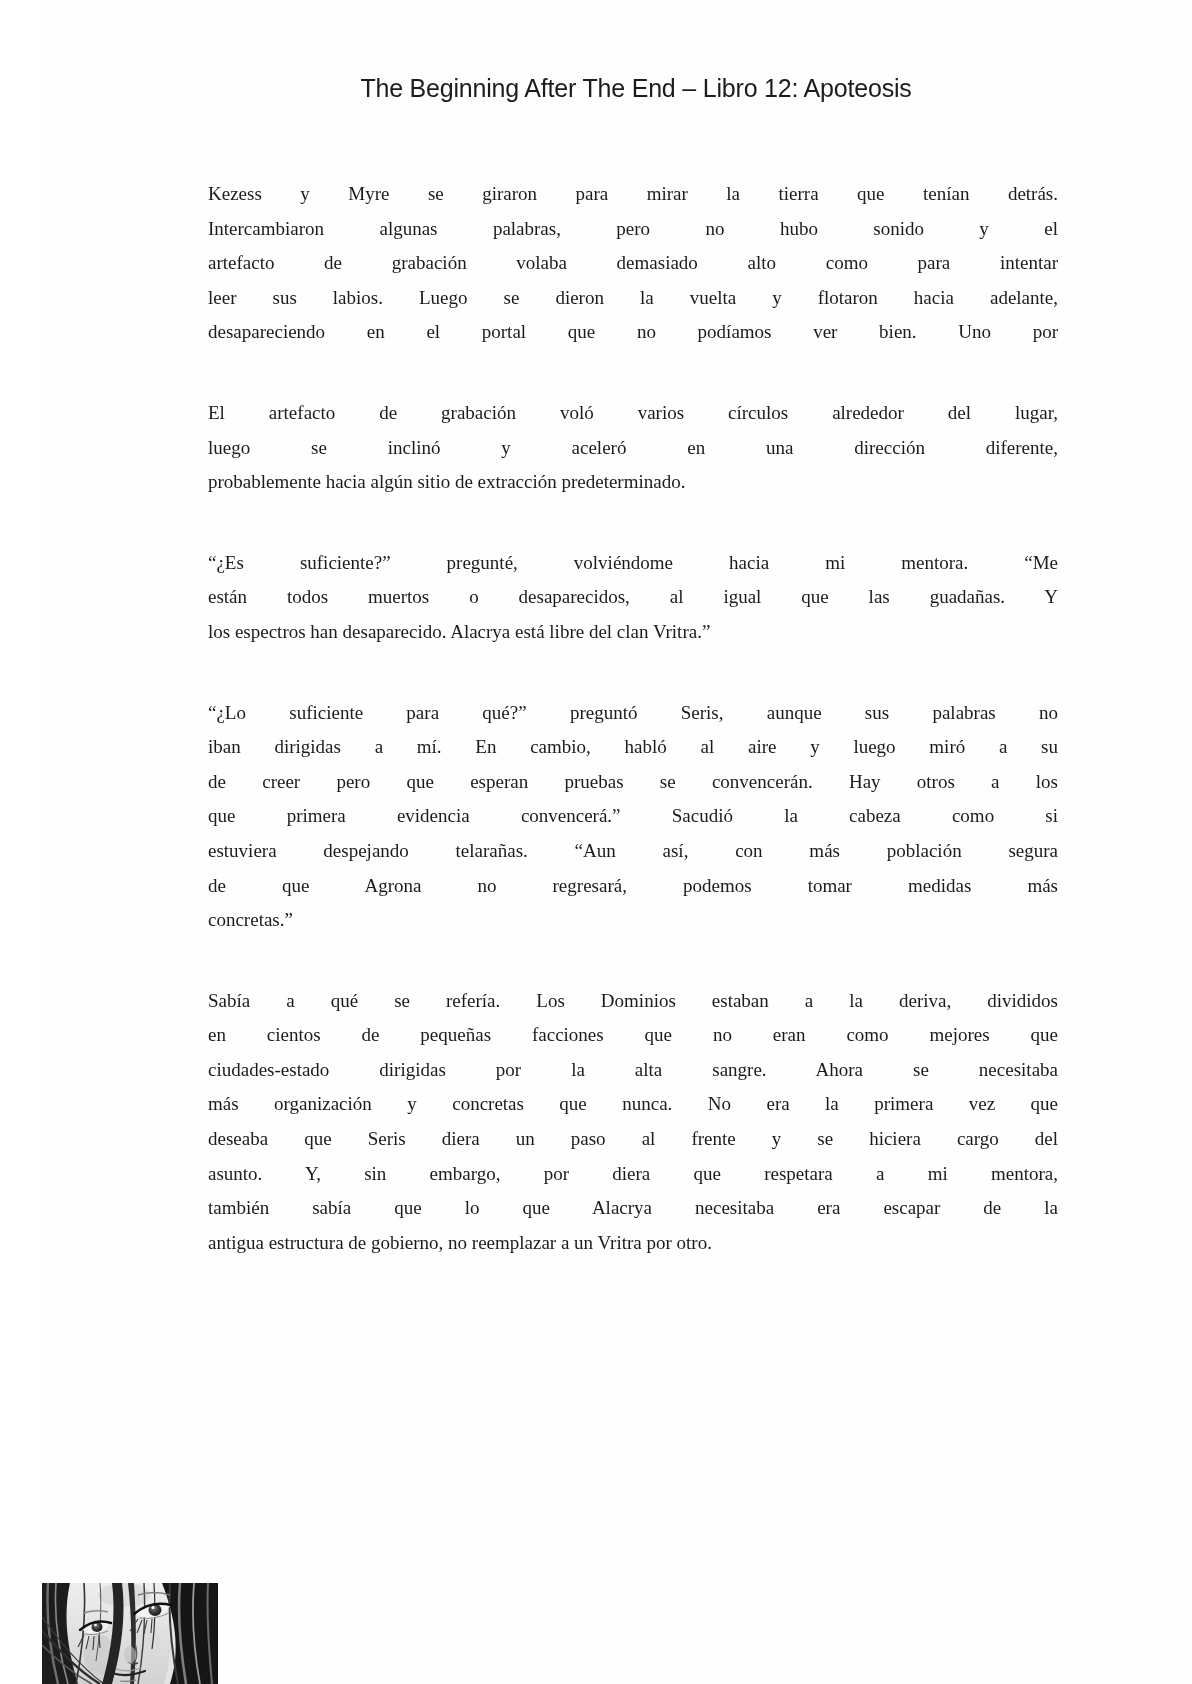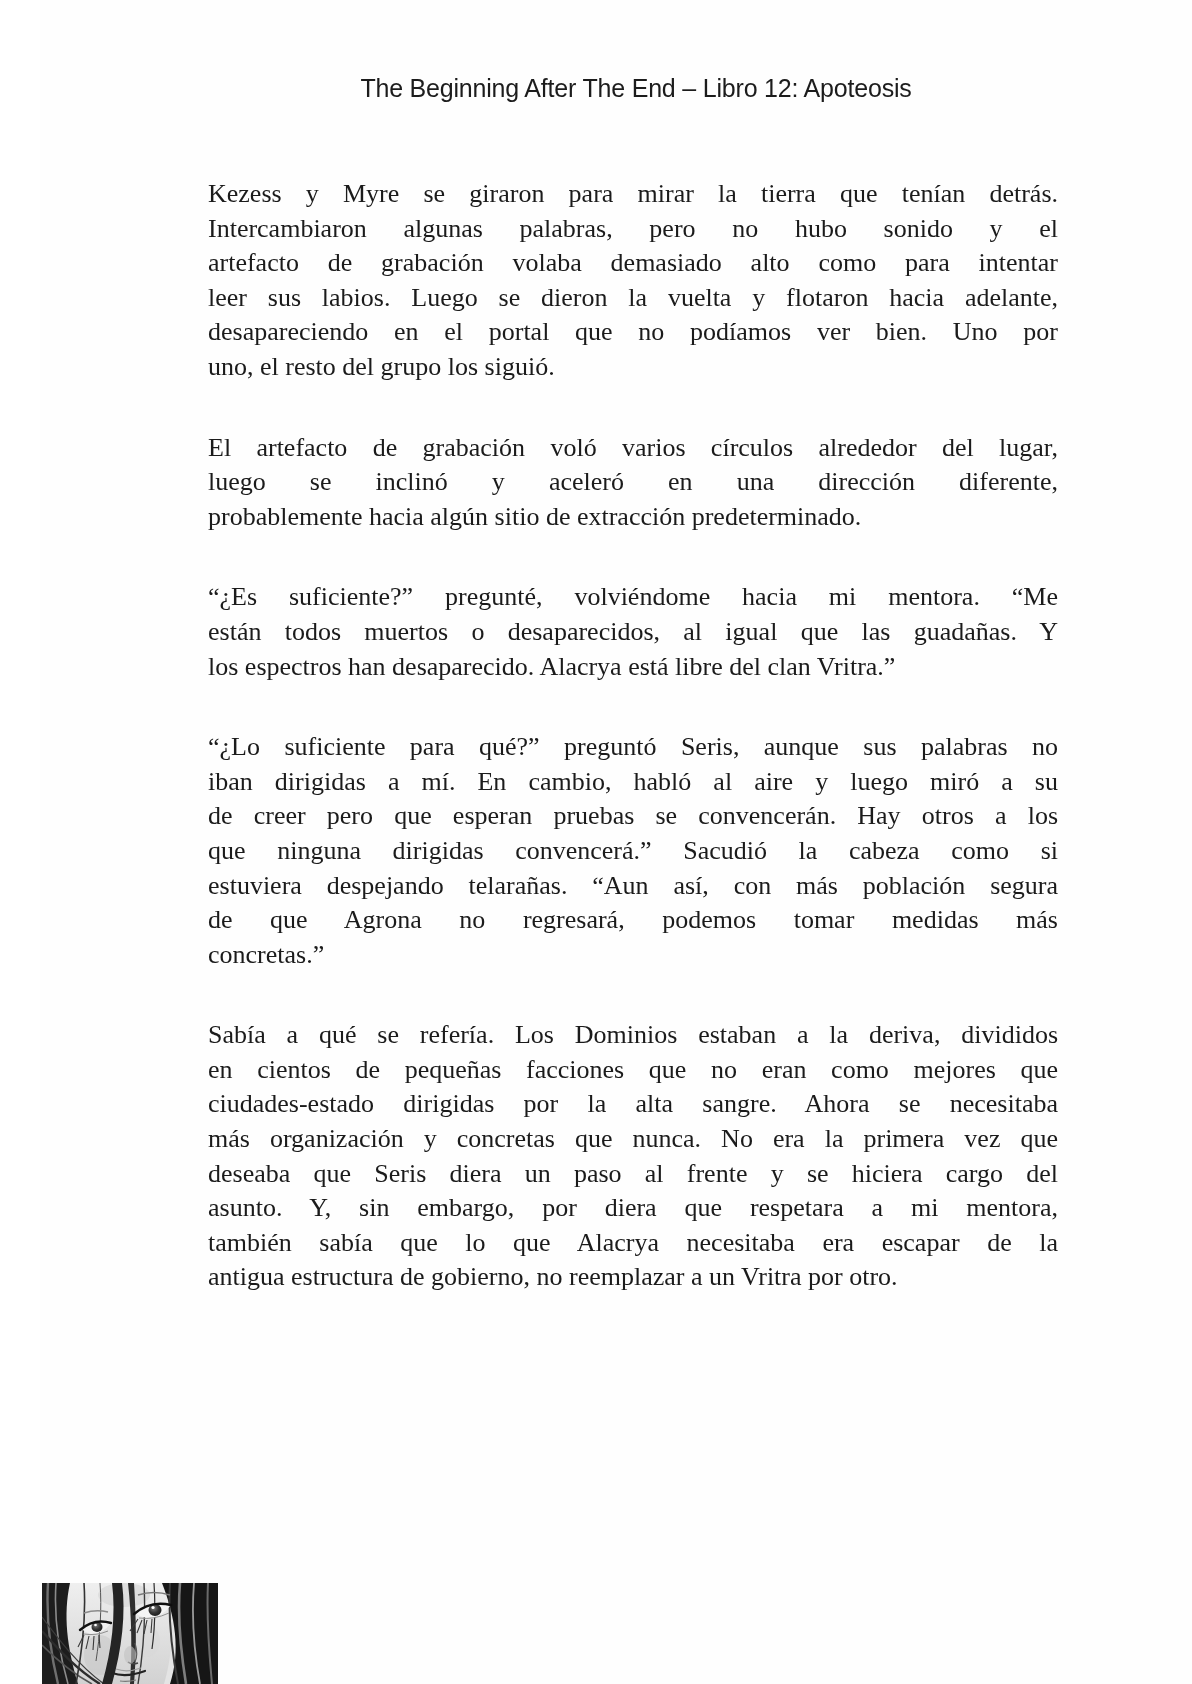--- a/index.html
+++ b/index.html
@@ -23,21 +23,21 @@
     font-size: 25px;
     line-height: 36.5px;
     letter-spacing: -0.2px;
     color: #1c1c1c;
   }
   .content {
     position: absolute;
     left: 168px;
     top: 177px;
     width: 850px;
-    font-size: 26px;
+    font-size: 19px;
     line-height: 34.6px;
   }
   .paragraph { margin: 0 0 46px 0; }
   .paragraph:last-child { margin-bottom: 0; }
   .line { text-align: justify; text-align-last: justify; white-space: normal; }
   .line.last { text-align-last: left; }
   .footer-art {
     position: absolute;
     left: 2px;
     top: 1583px;
@@ -55,37 +55,36 @@
     <div>The Beginning After The End – Libro 12: Apoteosis</div>
   </div>
 
   <div class="content">
       <div class="paragraph">
         <div class="line">Kezess y Myre se giraron para mirar la tierra que tenían detrás.</div>
         <div class="line">Intercambiaron algunas palabras, pero no hubo sonido y el</div>
         <div class="line">artefacto de grabación volaba demasiado alto como para intentar</div>
         <div class="line">leer sus labios. Luego se dieron la vuelta y flotaron hacia adelante,</div>
         <div class="line">desapareciendo en el portal que no podíamos ver bien. Uno por</div>
-        <div class="line last">uno, el resto del grupo los siguió.</div>
       </div>
       <div class="paragraph">
         <div class="line">El artefacto de grabación voló varios círculos alrededor del lugar,</div>
         <div class="line">luego se inclinó y aceleró en una dirección diferente,</div>
         <div class="line last">probablemente hacia algún sitio de extracción predeterminado.</div>
       </div>
       <div class="paragraph">
         <div class="line">“¿Es suficiente?” pregunté, volviéndome hacia mi mentora. “Me</div>
         <div class="line">están todos muertos o desaparecidos, al igual que las guadañas. Y</div>
         <div class="line last">los espectros han desaparecido. Alacrya está libre del clan Vritra.”</div>
       </div>
       <div class="paragraph">
         <div class="line">“¿Lo suficiente para qué?” preguntó Seris, aunque sus palabras no</div>
         <div class="line">iban dirigidas a mí. En cambio, habló al aire y luego miró a su</div>
         <div class="line">de creer pero que esperan pruebas se convencerán. Hay otros a los</div>
-        <div class="line">que ninguna dirigidas convencerá.” Sacudió la cabeza como si</div>
+        <div class="line">que primera evidencia convencerá.” Sacudió la cabeza como si</div>
         <div class="line">estuviera despejando telarañas. “Aun así, con más población segura</div>
         <div class="line">de que Agrona no regresará, podemos tomar medidas más</div>
         <div class="line last">concretas.”</div>
       </div>
       <div class="paragraph">
         <div class="line">Sabía a qué se refería. Los Dominios estaban a la deriva, divididos</div>
         <div class="line">en cientos de pequeñas facciones que no eran como mejores que</div>
         <div class="line">ciudades-estado dirigidas por la alta sangre. Ahora se necesitaba</div>
         <div class="line">más organización y concretas que nunca. No era la primera vez que</div>
         <div class="line">deseaba que Seris diera un paso al frente y se hiciera cargo del</div>

